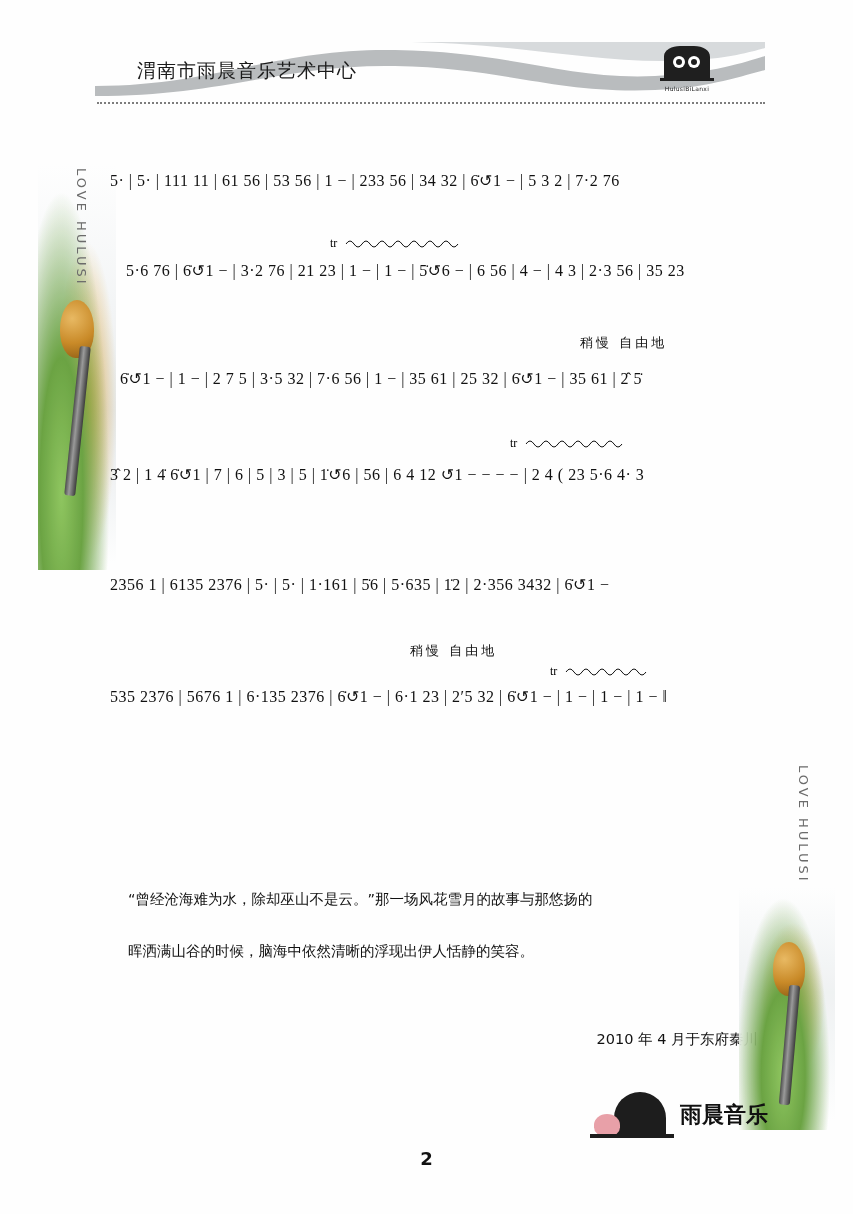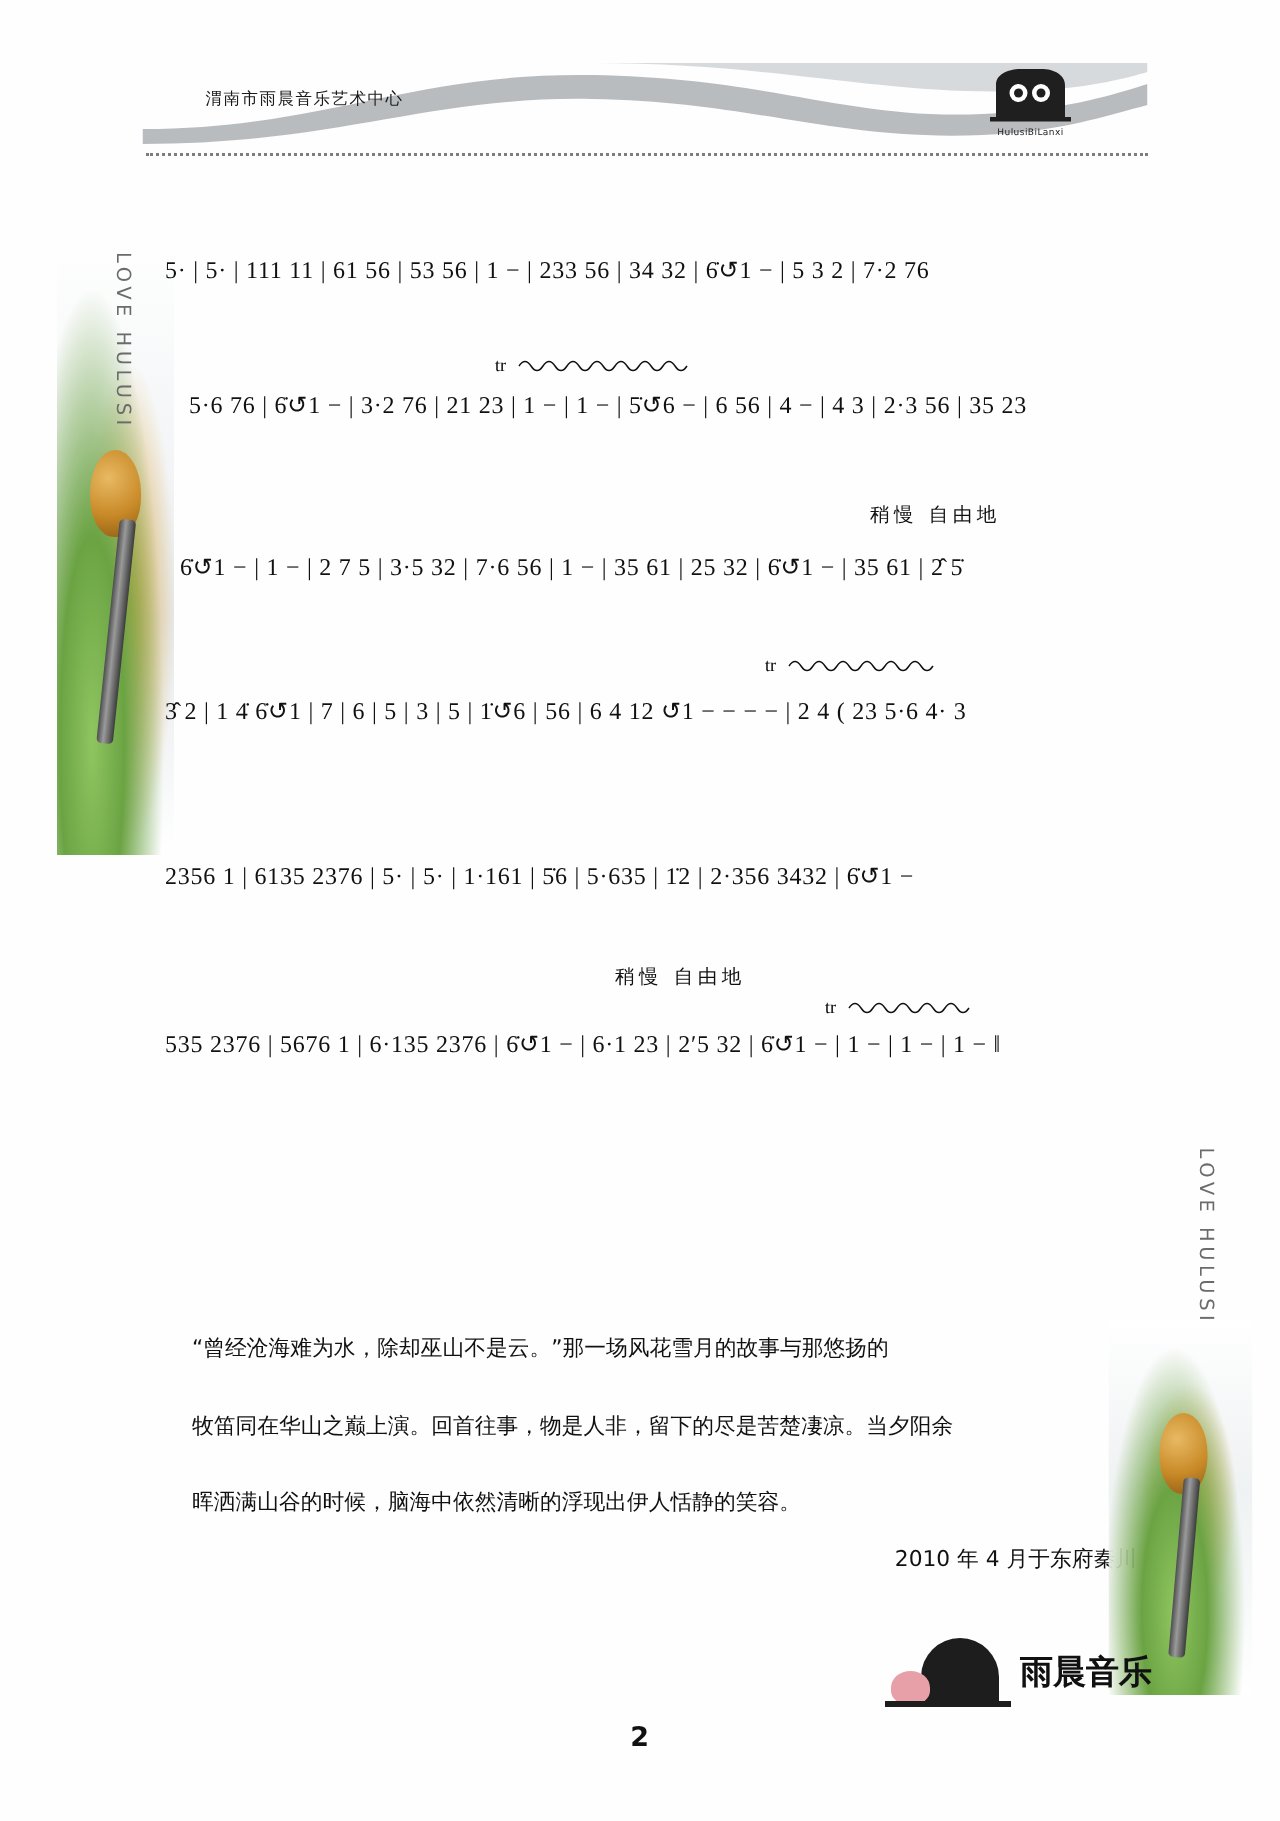--- a/index.html
+++ b/index.html
@@ -24,21 +24,21 @@
 
   
   .header {
     position: absolute;
     left: 95px; top: 40px;
     width: 670px; height: 78px;
   }
   .header-title {
     position: absolute;
     left: 42px; top: 18px;
-    font-size: 11px;
+    font-size: 19px;
     letter-spacing: 1px;
     font-family: "DejaVu Sans", sans-serif;
     color: #1a1a1a;
     white-space: nowrap;
     text-align: right;
   }
   .swoosh {
     position: absolute;
     left: 0; top: 0;
     width: 670px; height: 62px;
@@ -318,21 +318,20 @@
         <text x="0" y="13" font-size="12" font-family="Liberation Serif, serif">tr</text>
         <path d="M16 10 q4 -6 8 0 t8 0 t8 0 t8 0 t8 0 t8 0 t8 0 t8 0 t8 0 t8 0" fill="none" stroke="#111" stroke-width="1"></path>
       </svg>
       <div class="notes" style="position:absolute; left:0; top:56px;">535 2376 | 5676  1 | 6·135  2376 | 6̇↺1 − | 6·1  23 | 2′5  32 | 6̇↺1 − | 1 − | 1 − | 1 − ‖</div>
     </div>
 
   </div>
 
   <div class="prose">
     <p>“曾经沧海难为水，除却巫山不是云。”那一场风花雪月的故事与那悠扬的</p>
-    <p>牧笛同在华山之巅上演。回首往事，物是人非，留下的尽是苦楚凄凉。当夕阳余</p>
     <p>晖洒满山谷的时候，脑海中依然清晰的浮现出伊人恬静的笑容。</p>
   </div>
   <div class="signature">2010 年 4 月于东府秦川</div>
 
   <div class="side-text-2">LOVE  HULUSI</div>
   <div class="side-strip-r">
     <div class="strip-img-r"></div>
     <div class="strip-gourd-r"></div>
     <div class="strip-pipe-r"></div>
   </div>

